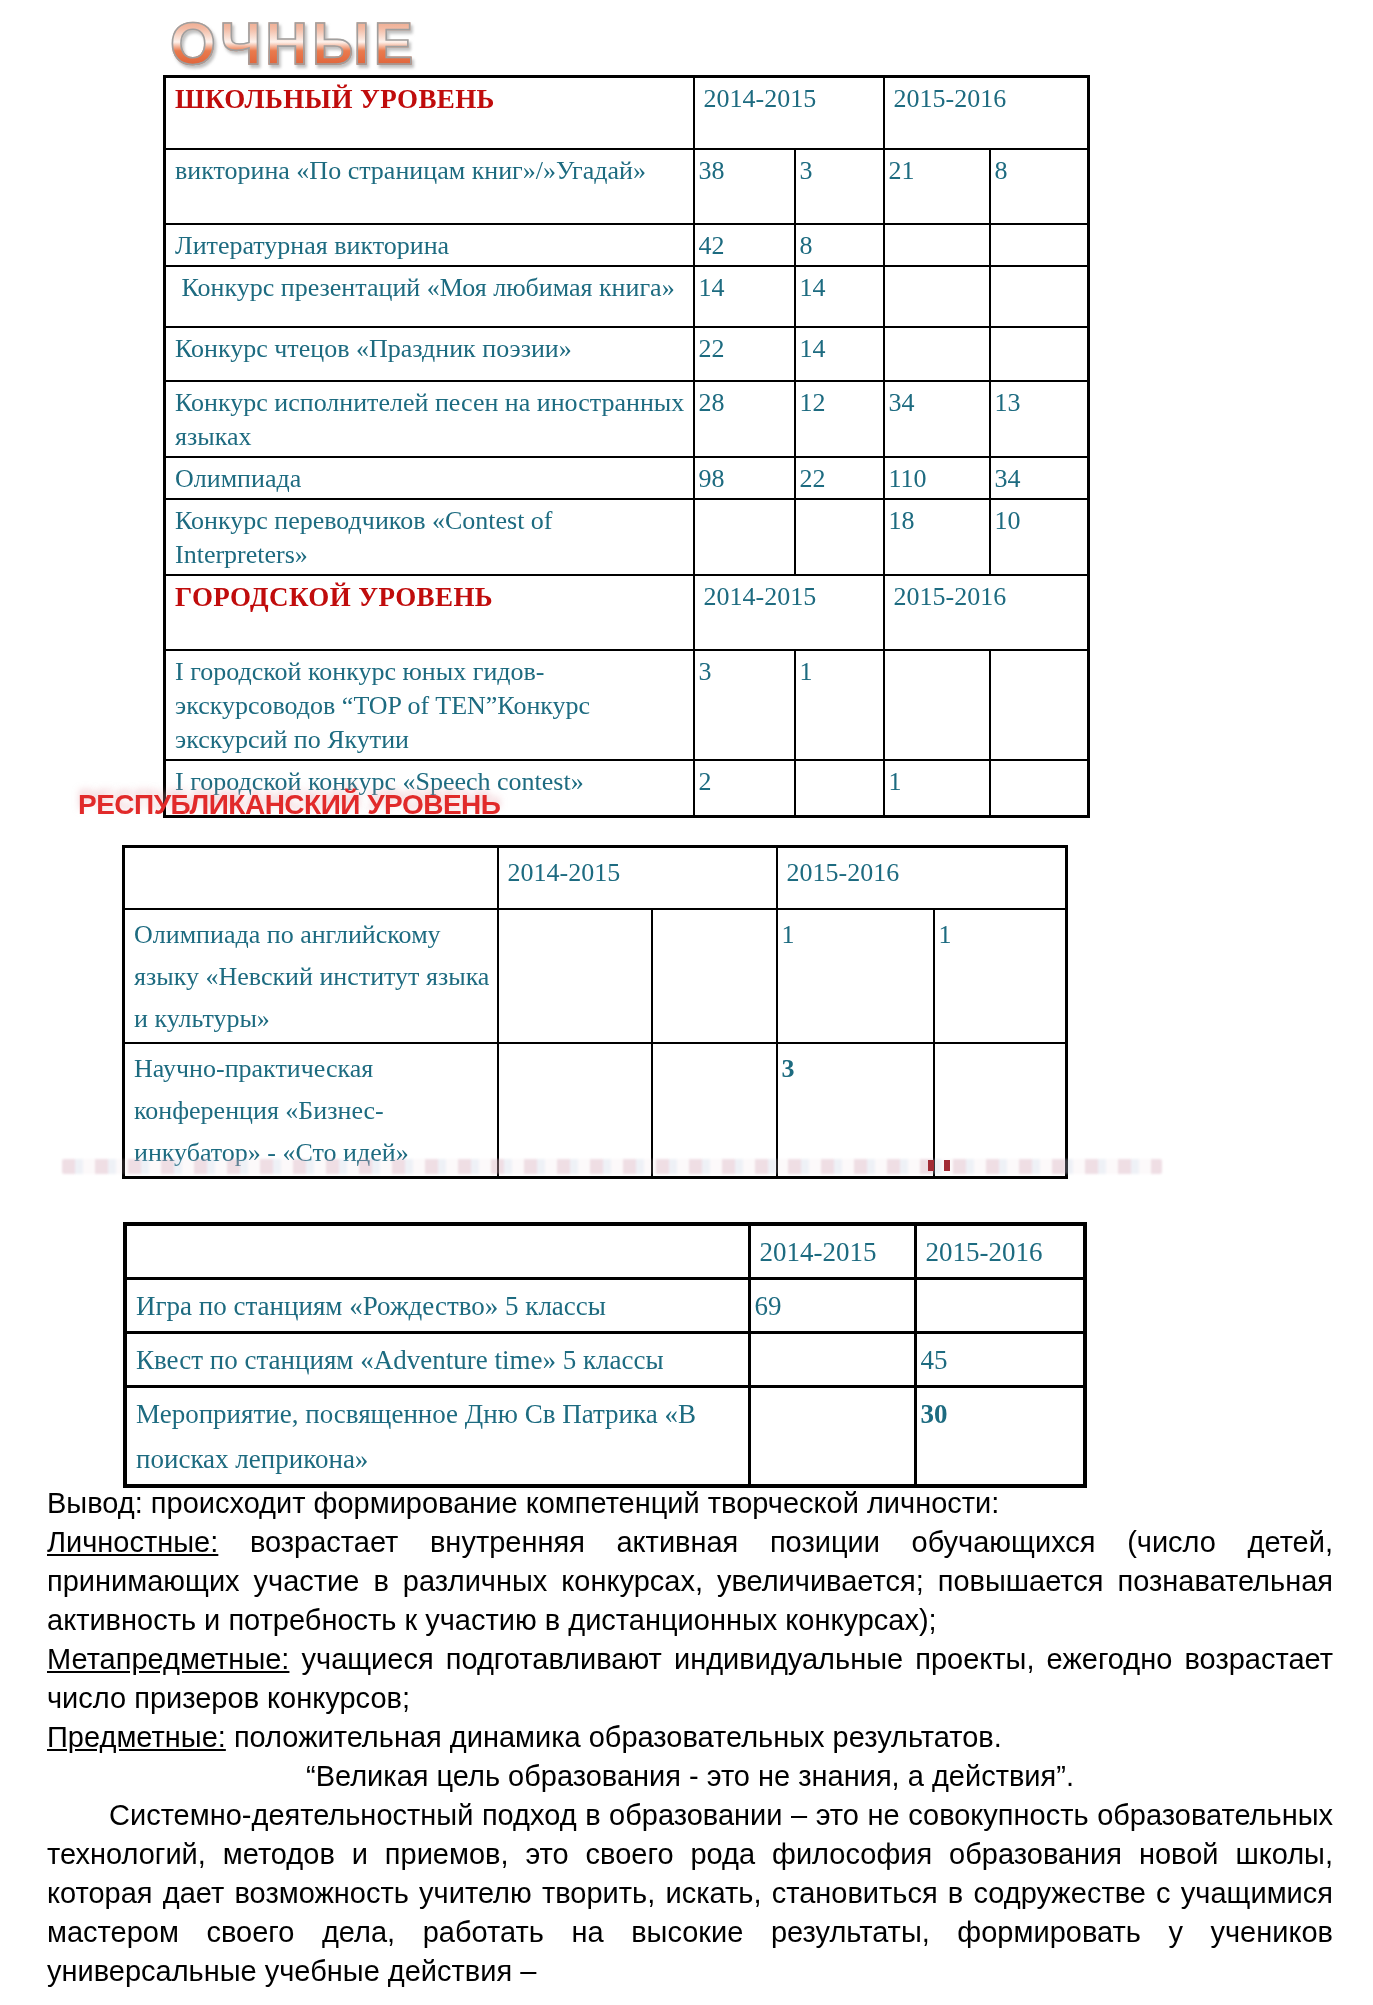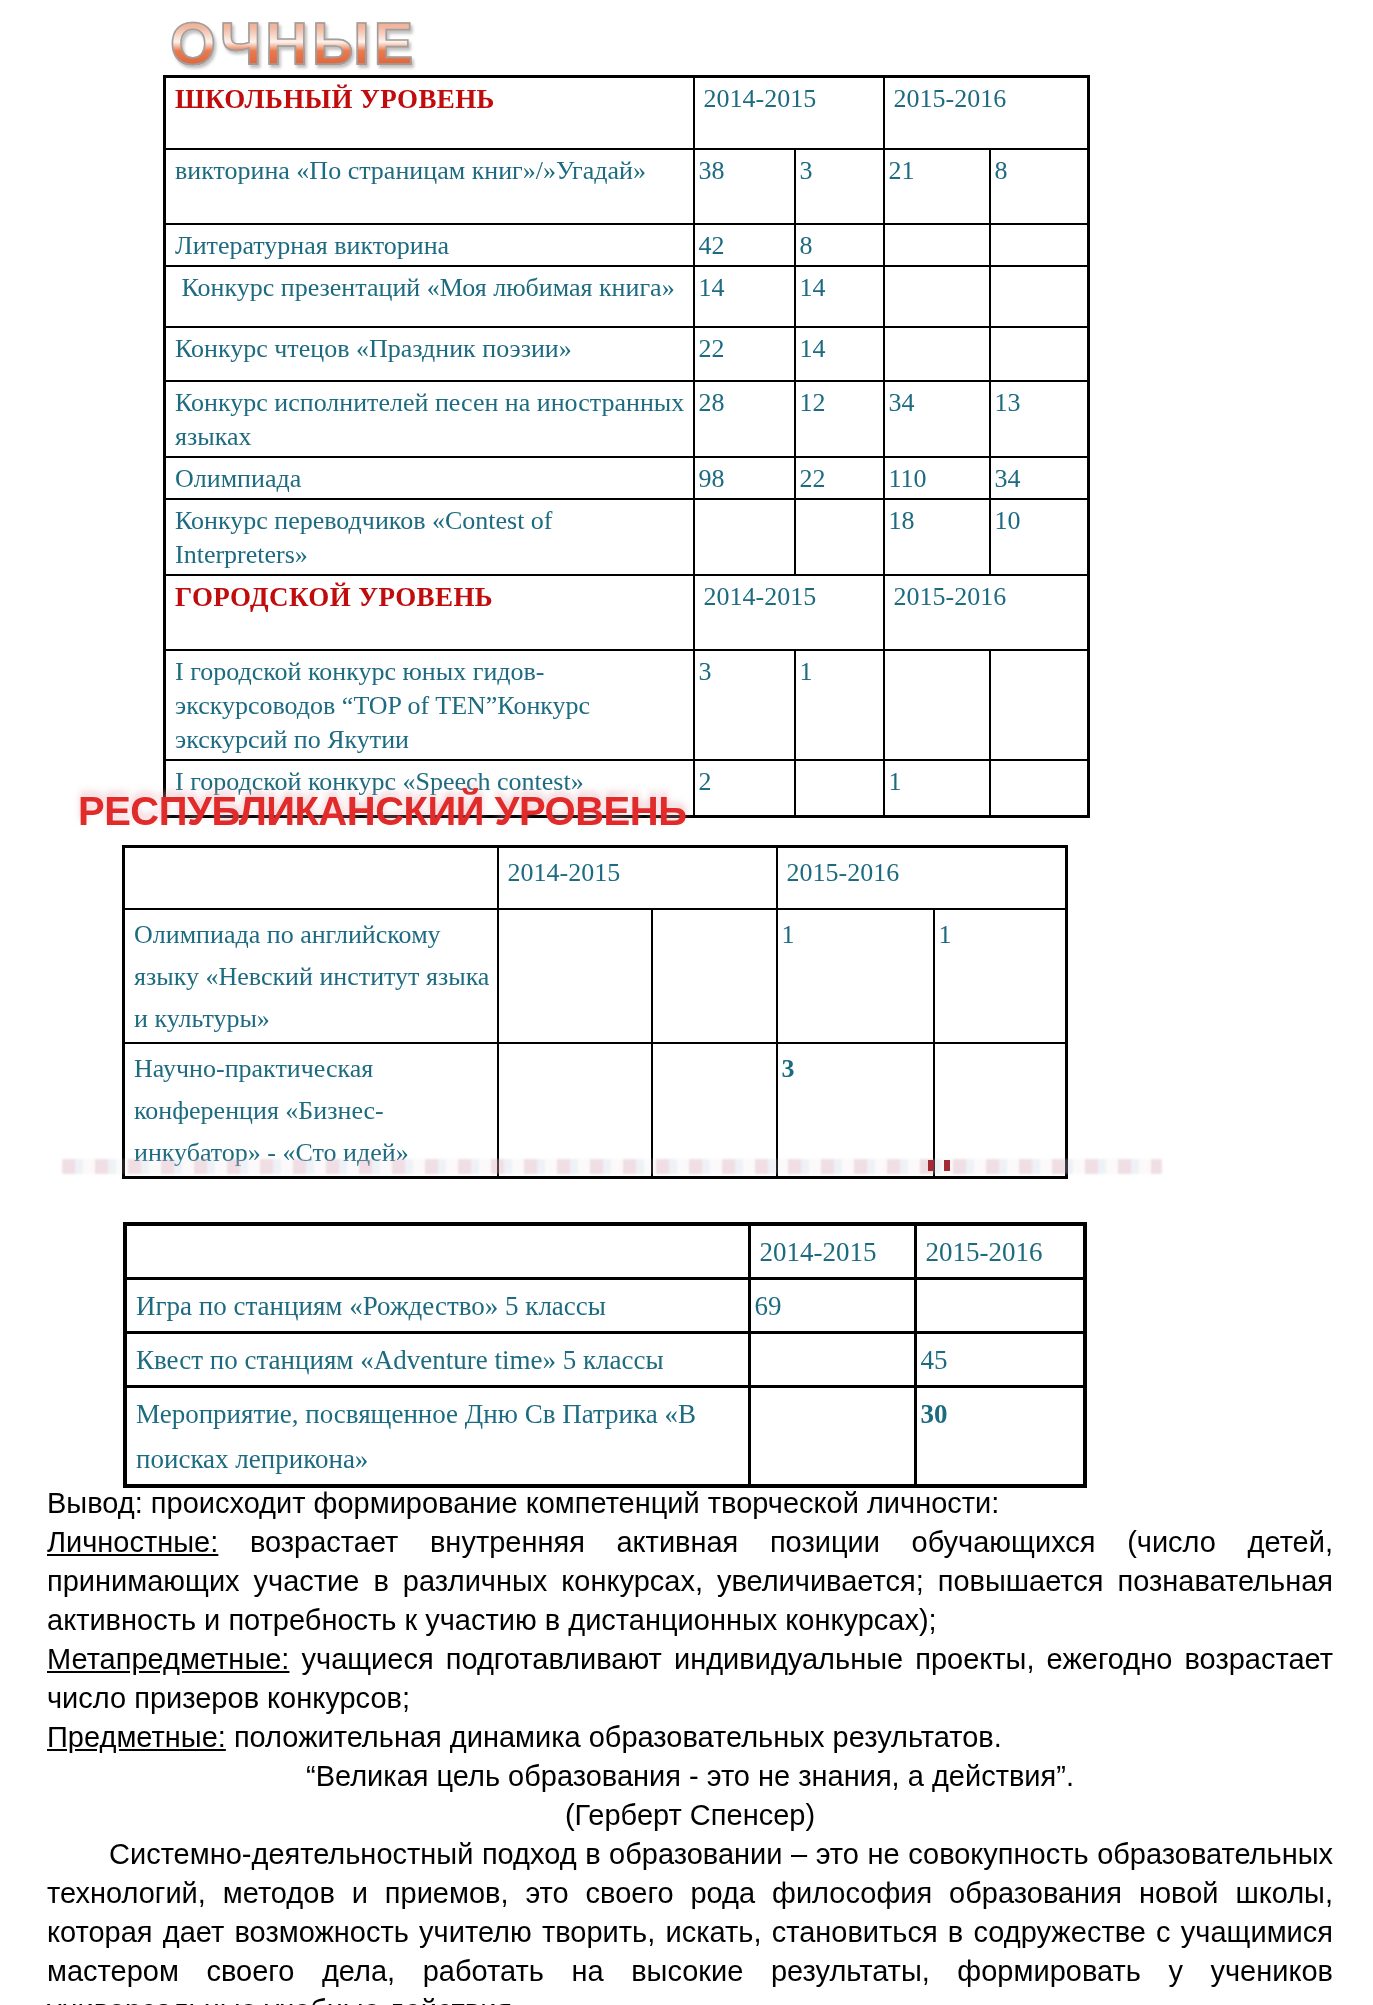--- a/index.html
+++ b/index.html
@@ -35,21 +35,21 @@
   .teal { color:#1d6b80; }
   .redhdr { color:#c00c0c; font-weight:600; font-size:27px; letter-spacing:0.4px; }
   .year { color:#1d6b80; }
   .num { color:#1d6b80; padding-left:4px; }
   .b { font-weight:700; }
 
   
   .rep-heading {
     position:absolute; left:78px; top:789px;
     font-family:"Liberation Sans", sans-serif;
-    font-size:40px; font-weight:800; letter-spacing:-0.5px;
+    font-size:28px; font-weight:800; letter-spacing:-0.5px;
     color:#e12a2a;
     text-shadow:0 -5px 7px rgba(228,160,170,0.55);
   }
 
   
   .ghost-strip {
     position:absolute; left:62px; top:1159px; width:1100px; height:15px;
     background:repeating-linear-gradient(90deg,
       rgba(214,168,186,0.38) 0 13px,
       rgba(196,204,224,0.28) 13px 21px,
@@ -231,17 +231,16 @@
     </tr>
     </tbody>
   </table>
 
   <div class="textblock">
     <p><span>Вывод: происходит формирование компетенций творческой личности:</span></p>
     <p><span class="u">Личностные:</span><span> возрастает внутренняя активная позиции обучающихся (число детей, принимающих участие в различных конкурсах, увеличивается; повышается познавательная активность и потребность к участию в дистанционных конкурсах);</span></p>
     <p><span class="u">Метапредметные:</span><span> учащиеся подготавливают индивидуальные проекты, ежегодно возрастает число призеров конкурсов;</span></p>
     <p><span class="u">Предметные:</span><span> положительная динамика образовательных результатов.</span></p>
     <p class="right"><span>“Великая цель образования - это не знания, а действия”.</span></p>
-    <p class="right"><span>(Герберт Спенсер)</span></p>
     <p class="indent"><span>Системно-деятельностный подход в образовании – это не совокупность образовательных технологий, методов и приемов, это своего рода философия образования новой школы, которая дает возможность учителю творить, искать, становиться в содружестве с учащимися мастером своего дела, работать на высокие результаты, формировать у учеников универсальные учебные действия –</span></p>
   </div>
 
 </div>
 
 </body></html>

